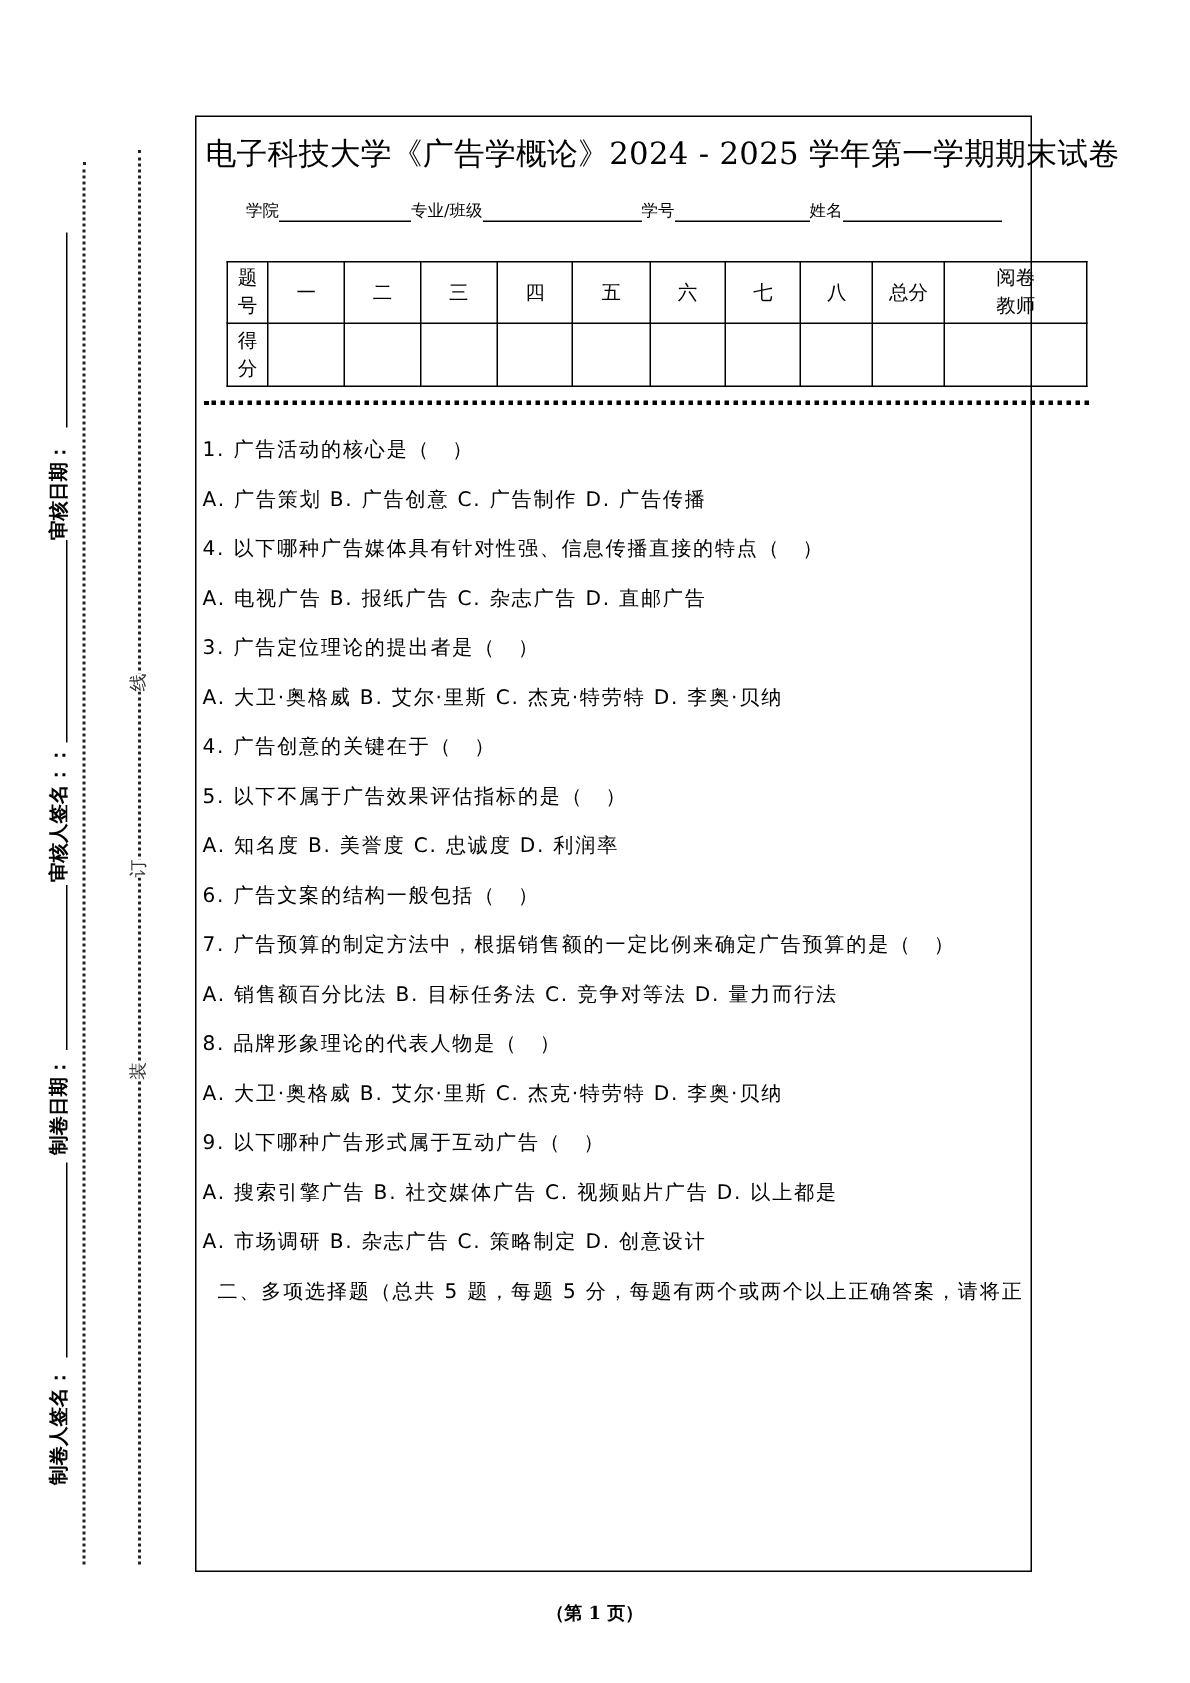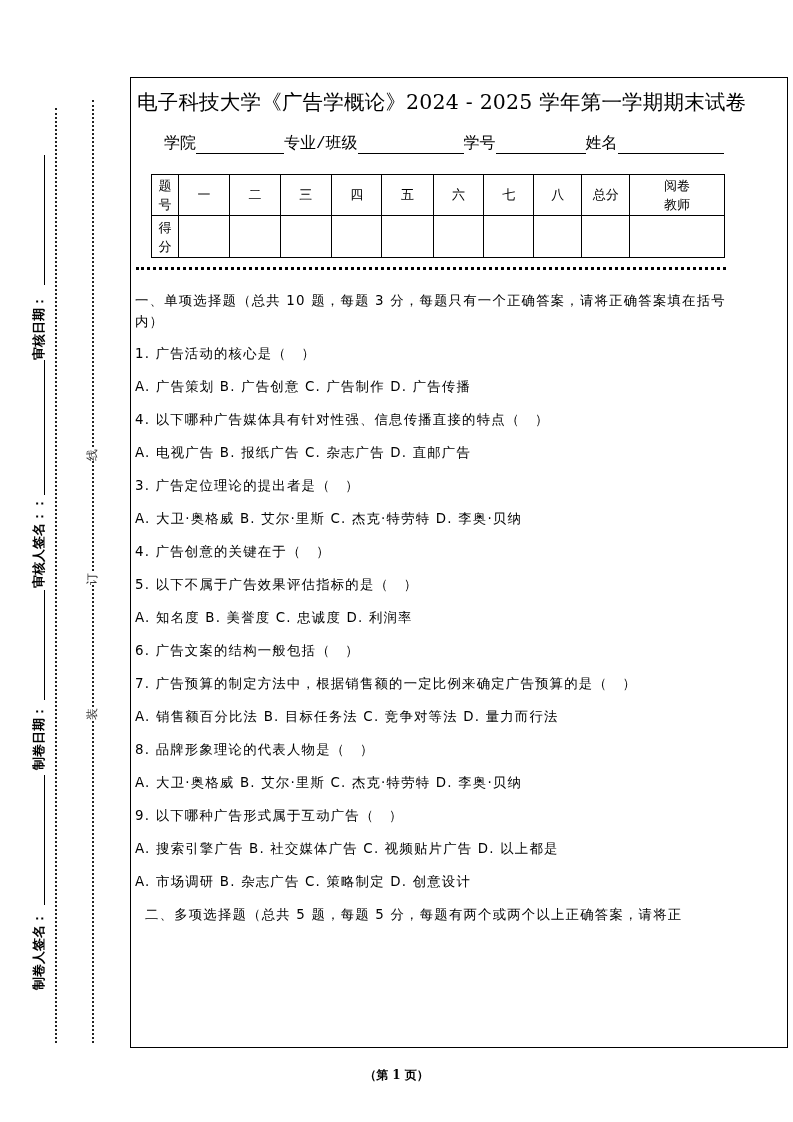--- a/index.html
+++ b/index.html
@@ -1,19 +1,19 @@
 <!DOCTYPE html>
 <html><head>
 <meta charset="utf-8">
 <style>
   html, body { margin:0; padding:0; background:#ffffff; }
   body { width:793px; height:1122px; position:relative; overflow:hidden; color:#000; font-family:"DejaVu Serif", serif; }
-  .frame { position:absolute; left:130px; top:77px; width:658px; height:971px; border:1.3px solid #000; box-sizing:border-box; }
+  .frame { position:absolute; left:130px; top:77px; width:558px; height:971px; border:1.3px solid #000; box-sizing:border-box; }
   .title { position:absolute; left:6px; top:10px; width:605px; font-size:20.5px; letter-spacing:0.2px; white-space:nowrap; font-family:"DejaVu Serif", serif; }
-  .info-row { position:absolute; left:33px; top:55px; font-size:16px; display:flex; align-items:flex-end; white-space:nowrap;font-family:Liberation Mono, monospace; }
+  .info-row { position:absolute; left:33px; top:55px; font-size:11px; display:flex; align-items:flex-end; white-space:nowrap; }
   .info-row .lbl { display:inline-block; }
   .info-row .blank { display:inline-block; border-bottom:1px solid #000; height:12px; margin-right:0; }
   table.score { position:absolute; left:20px; top:96px; width:574px; border-collapse:collapse; font-size:13px; }
   table.score td { border:1px solid #000; text-align:center; vertical-align:middle; padding:0; }
   table.score tr.h td { height:40px; }
   table.score tr.s td { height:41px; }
   .vtxt { line-height:19px; }
   .sep { position:absolute; left:5px; top:189px; width:590px; border-top:3px dotted #000; }
   .content { position:absolute; left:4px; top:212px; width:610px; font-size:13.4px; font-family:"DejaVu Sans", sans-serif; letter-spacing:1.2px; }
   .content p { margin:0; line-height:21px; }
@@ -97,21 +97,20 @@
       <td></td>
       <td></td>
       <td></td>
     </tr>
   </tbody>
     </table>
 
   <div class="sep"></div>
 
   <div class="content">
-    <p class="section1">一、单项选择题（总共 10 题，每题 3 分，每题只有一个正确答案，请将正确答案填在括号内）</p>
 
     <p class="q">1. 广告活动的核心是（　）</p>
     <p class="opt">A. 广告策划  B. 广告创意  C. 广告制作  D. 广告传播</p>
 
     <p class="q">4. 以下哪种广告媒体具有针对性强、信息传播直接的特点（　）</p>
     <p class="opt">A. 电视广告  B. 报纸广告  C. 杂志广告  D. 直邮广告</p>
 
     <p class="q">3. 广告定位理论的提出者是（　）</p>
     <p class="opt">A. 大卫·奥格威  B. 艾尔·里斯  C. 杰克·特劳特  D. 李奥·贝纳</p>
 

